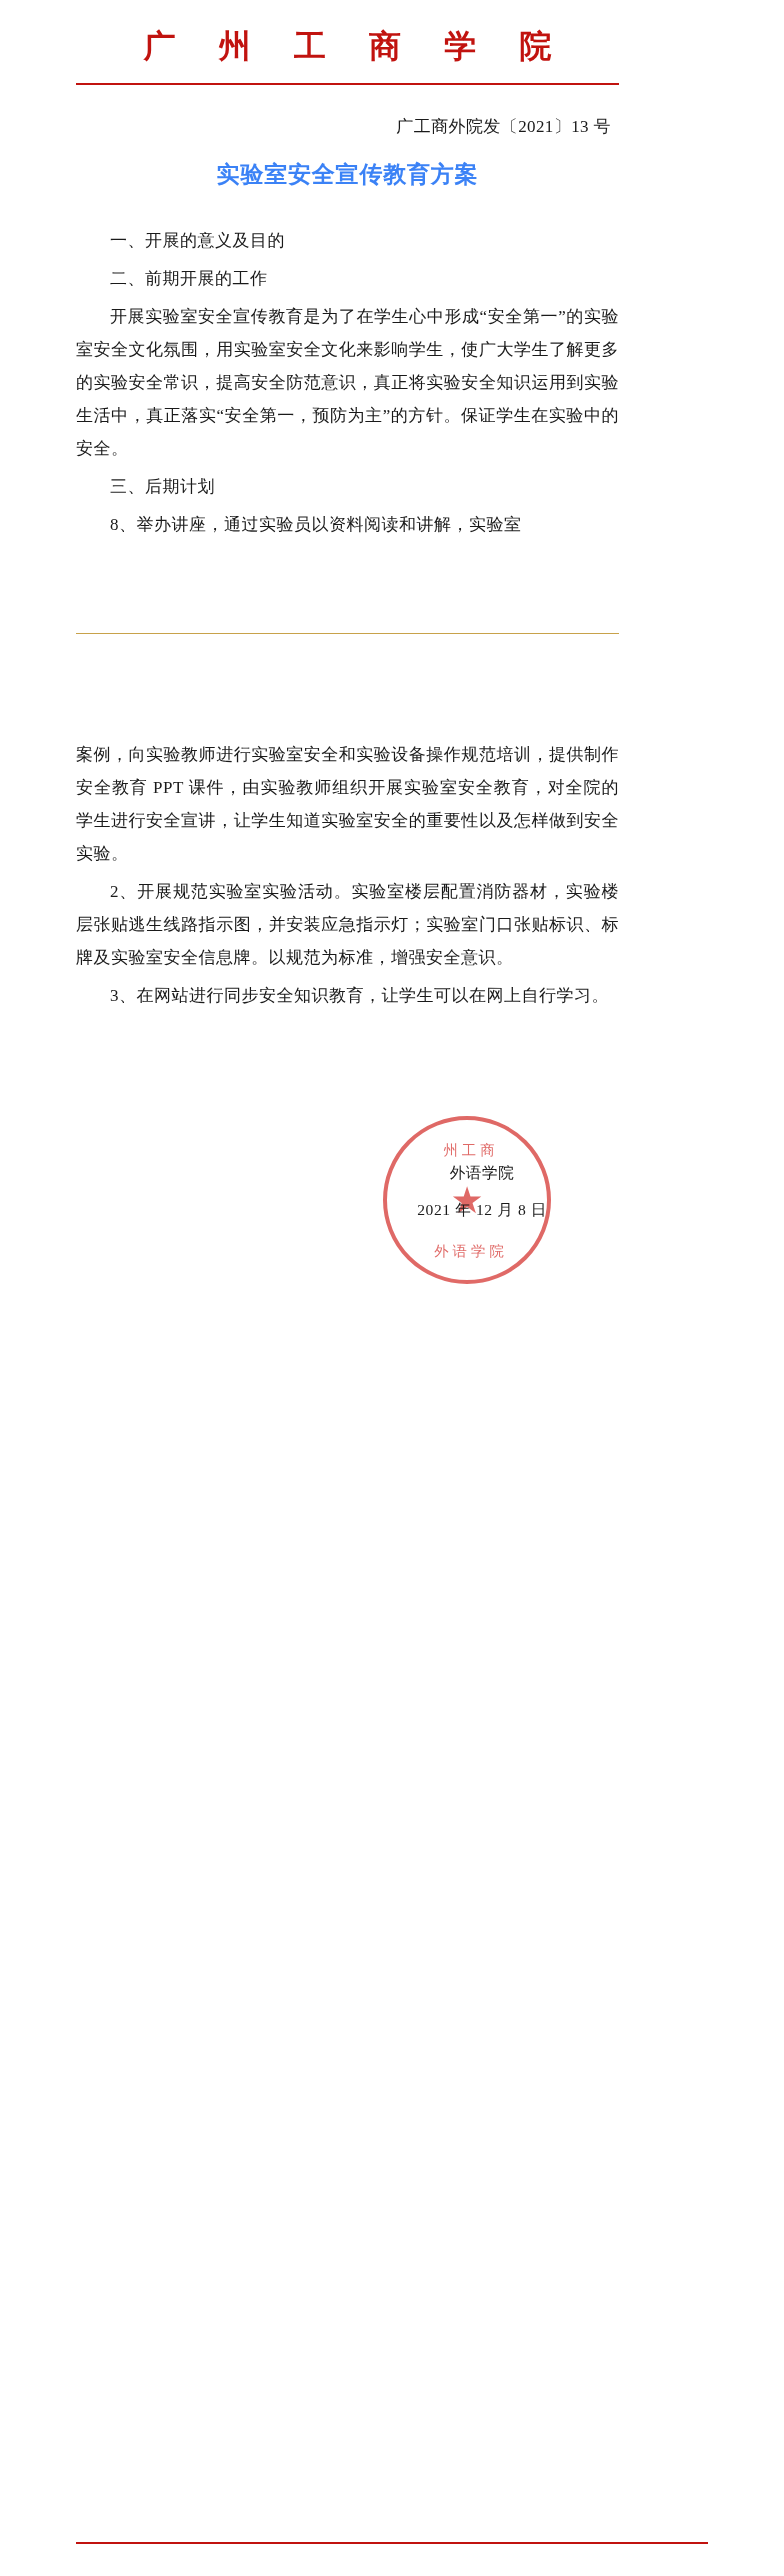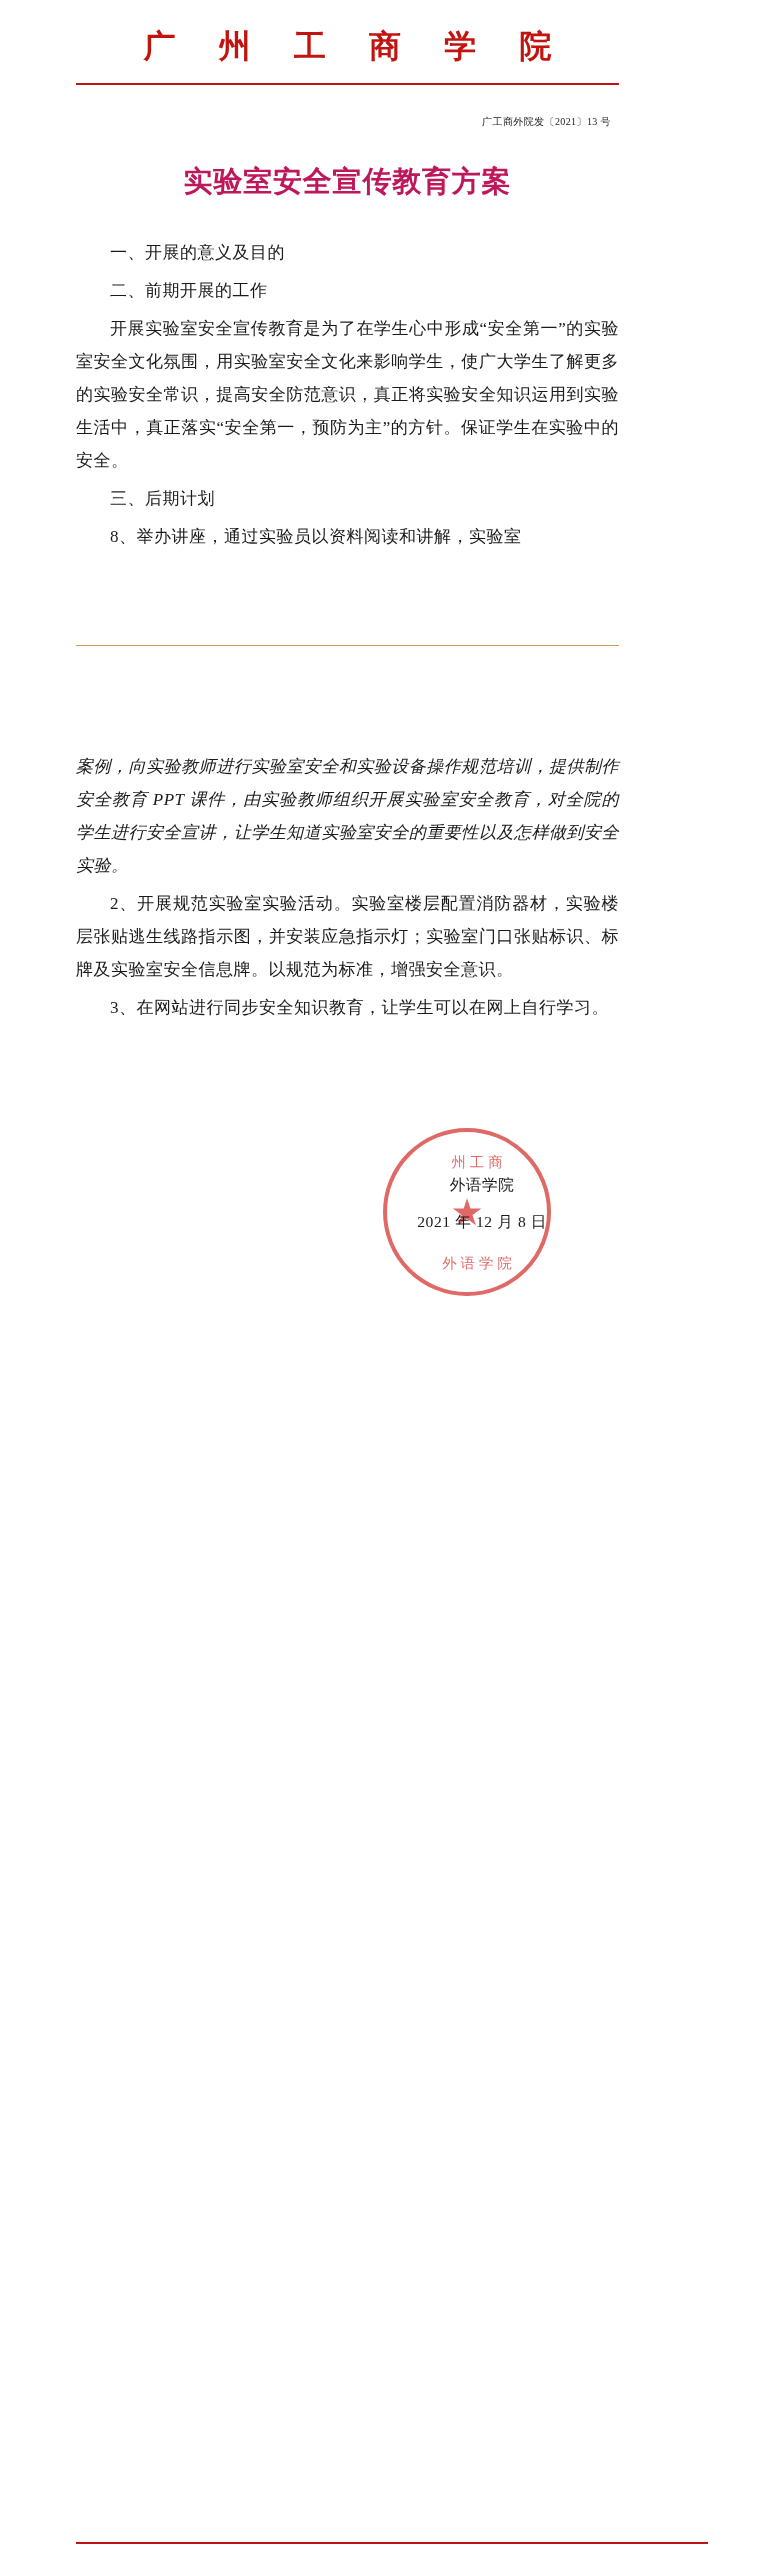--- a/index.html
+++ b/index.html
@@ -46,53 +46,52 @@
     margin-top: 17.6px;
     height: 2.4px;
     background: #c1130f;
     width: 100%;
   }
 
   
   .doc-number {
     margin-top: 30px;
     text-align: right;
-    font-size: 10px;
+    font-size: 17px;
     letter-spacing: 0.4px;
     color: #1a1a1a;
     padding-right: 8px;
   }
 
   
   .doc-title {
-    margin-top: 33px;
-    text-align: center;
-    font-size: 29px;
+    margin-top: 21px;
+    text-align: center;
+    font-size: 23px;
     font-weight: bold;
     letter-spacing: 0.8px;
-    color: #be185d;
+    color: #3b82f6;
   }
 
   
   .body-block {
     margin-top: 34px;
   }
   p.para {
     margin: 0 0 4.8px 0;
     font-size: 17px;
     line-height: 33px;
     text-align: justify;
     text-justify: inter-ideograph;
     letter-spacing: 0.5px;
     text-indent: 2em;
     color: #1a1a1a;
   }
   p.para.no-indent {
     text-indent: 0;
-    font-style: italic;
   }
 
   
   .page-sep {
     margin-top: 40px;
     width: 100%;
     height: 0;
     border-top: 1.6px solid #c8a24a;
     position: relative;
   }
@@ -138,21 +137,21 @@
     position: absolute;
     left: 50%;
     top: 50%;
     transform: translate(-50%, -50%);
     color: #d4302c;
     font-size: 37px;
     line-height: 1;
   }
   .seal-text-top, .seal-text-bottom {
     position: absolute;
-    left: 12px;
+    left: 4px;
     width: 100%;
     text-align: center;
     color: #d4302c;
     font-size: 14.4px;
     letter-spacing: 4px;
     font-family: "Liberation Serif", "DejaVu Serif", serif;
   }
   .seal-text-top { top: 21px; }
   .seal-text-bottom { bottom: 19px; }
 

